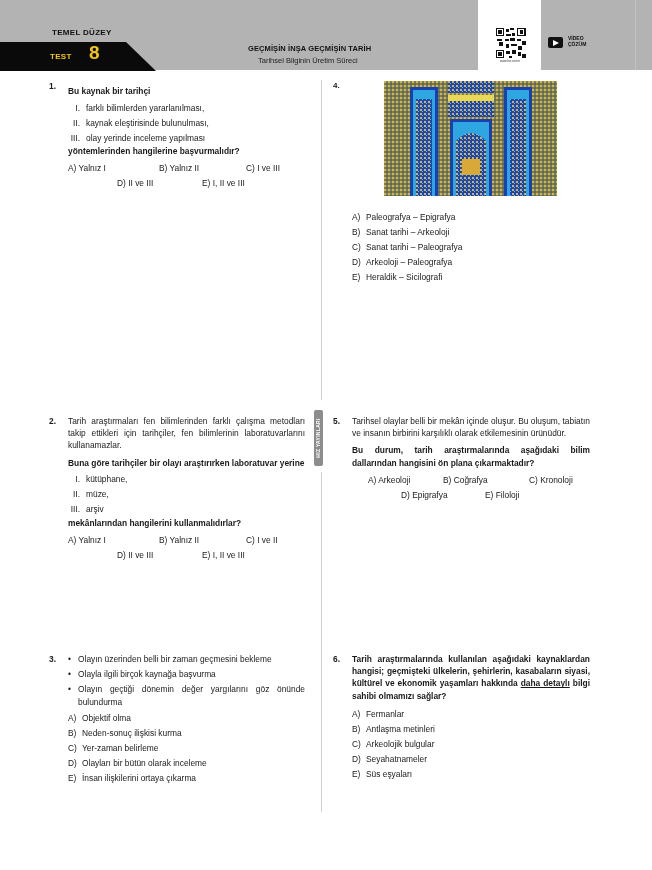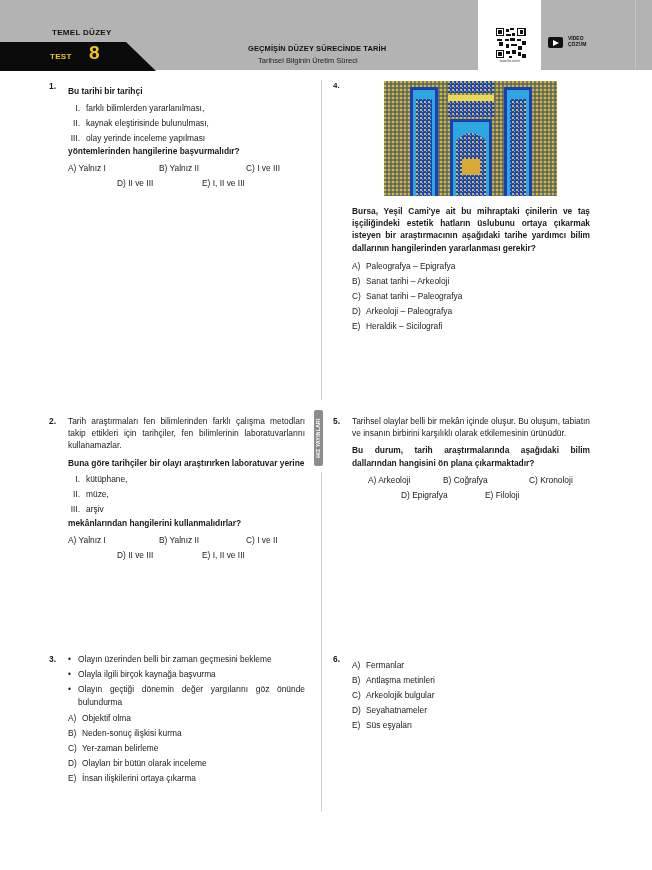--- a/index.html
+++ b/index.html
@@ -47,21 +47,21 @@
   .mosaic { position: absolute; left: 384px; top: 81px; width: 173px; height: 115px; overflow: hidden; background: #6b5a2e; }
 </style>
 </head>
 <body>
 
 <div class="hdr-bg"></div>
 <div class="hdr-level">TEMEL DÜZEY</div>
 <div class="hdr-black"></div>
 <div class="hdr-test">TEST</div>
 <div class="hdr-num">8</div>
-<div class="hdr-title">GEÇMİŞİN DÜZEY SÜRECİNDE TARİH</div>
+<div class="hdr-title">GEÇMİŞİN İNŞA GEÇMİŞİN TARİH</div>
 <div class="hdr-sub">Tarihsel Bilginin Üretim Süreci</div>
 <div class="hdr-qrbox"></div>
 <svg class="qr" viewBox="0 0 25 25" shape-rendering="crispEdges">
   <rect x="0" y="0" width="7" height="7" fill="#111"></rect>
     <rect x="1" y="1" width="5" height="5" fill="#fff"></rect>
     <rect x="2" y="2" width="3" height="3" fill="#111"></rect>
   <rect x="18" y="0" width="7" height="7" fill="#111"></rect>
     <rect x="19" y="1" width="5" height="5" fill="#fff"></rect>
     <rect x="20" y="2" width="3" height="3" fill="#111"></rect>
   <rect x="0" y="18" width="7" height="7" fill="#111"></rect>
@@ -96,21 +96,21 @@
 
 <div class="col-divider" style="top:80px;height:320px;"></div>
 <div class="col-divider" style="top:472px;height:340px;"></div>
 <div class="side-tag">
     <span>HIZ YAYINLARI</span>
   </div>
 
 <div class="q" style="left:49px;top:80px;width:256px;">
   <div class="qnum">1.</div>
   <div class="qbody" style="width:237px;">
-    <div class="stem">Bu tarihi bir tarihçi</div>
+    <div class="stem">Bu kaynak bir tarihçi</div>
     <div class="roman">
       <div>
           <span class="rn">I.</span>
           <span>farklı bilimlerden yararlanılması,</span>
         </div>
       <div>
           <span class="rn">II.</span>
           <span>kaynak eleştirisinde bulunulması,</span>
         </div>
       <div>
@@ -154,21 +154,20 @@
   <rect x="126" y="18" width="16" height="97" fill="url(#tile)"></rect>
   <rect x="64" y="0" width="46" height="12" fill="url(#tile)"></rect>
   <rect x="64" y="14" width="46" height="6" fill="#e8d85a"></rect>
   <rect x="64" y="20" width="46" height="16" fill="url(#tile)"></rect>
   <rect x="66" y="38" width="42" height="77" fill="#1a3fb0"></rect>
   <rect x="69" y="41" width="36" height="74" fill="#2ea7e0"></rect>
   <path d="M72 115 V60 Q87 44 102 60 V115 Z" fill="url(#tile)"></path>
   <rect x="78" y="78" width="18" height="16" fill="#d8a838"></rect>
 </svg>
 <div class="q" style="left:352px;top:205px;width:238px;">
-  <div class="bold para">Bursa, Yeşil Cami'ye ait bu mihraptaki çinilerin ve taş işçiliğindeki estetik hatların üslubunu ortaya çıkarmak isteyen bir araştırmacının aşağıdaki tarihe yardımcı bilim dallarının hangilerinden yararlanması gerekir?</div>
   <div class="opts-list" style="margin-top:5px;">
     <div>
         <span class="ol">A)</span>
         <span>Paleografya – Epigrafya</span>
       </div>
     <div>
         <span class="ol">B)</span>
         <span>Sanat tarihi – Arkeoloji</span>
       </div>
     <div>
@@ -269,20 +268,21 @@
           <span class="ol">E)</span>
           <span>İnsan ilişkilerini ortaya çıkarma</span>
         </div>
     </div>
   </div>
 </div>
 
 <div class="q" style="left:333px;top:653px;width:290px;">
   <div class="qnum">6.</div>
   <div class="qbody" style="width:238px;">
+    <div class="bold para"><span>Tarih araştırmalarında kullanılan aşağıdaki kaynaklardan hangisi; geçmişteki ülkelerin, şehirlerin, kasabaların siyasi, kültürel ve ekonomik yaşamları hakkında </span><span class="u">daha detaylı</span><span> bilgi sahibi olmamızı sağlar?</span></div>
     <div class="opts-list" style="margin-top:5px;">
       <div>
           <span class="ol">A)</span>
           <span>Fermanlar</span>
         </div>
       <div>
           <span class="ol">B)</span>
           <span>Antlaşma metinleri</span>
         </div>
       <div>

